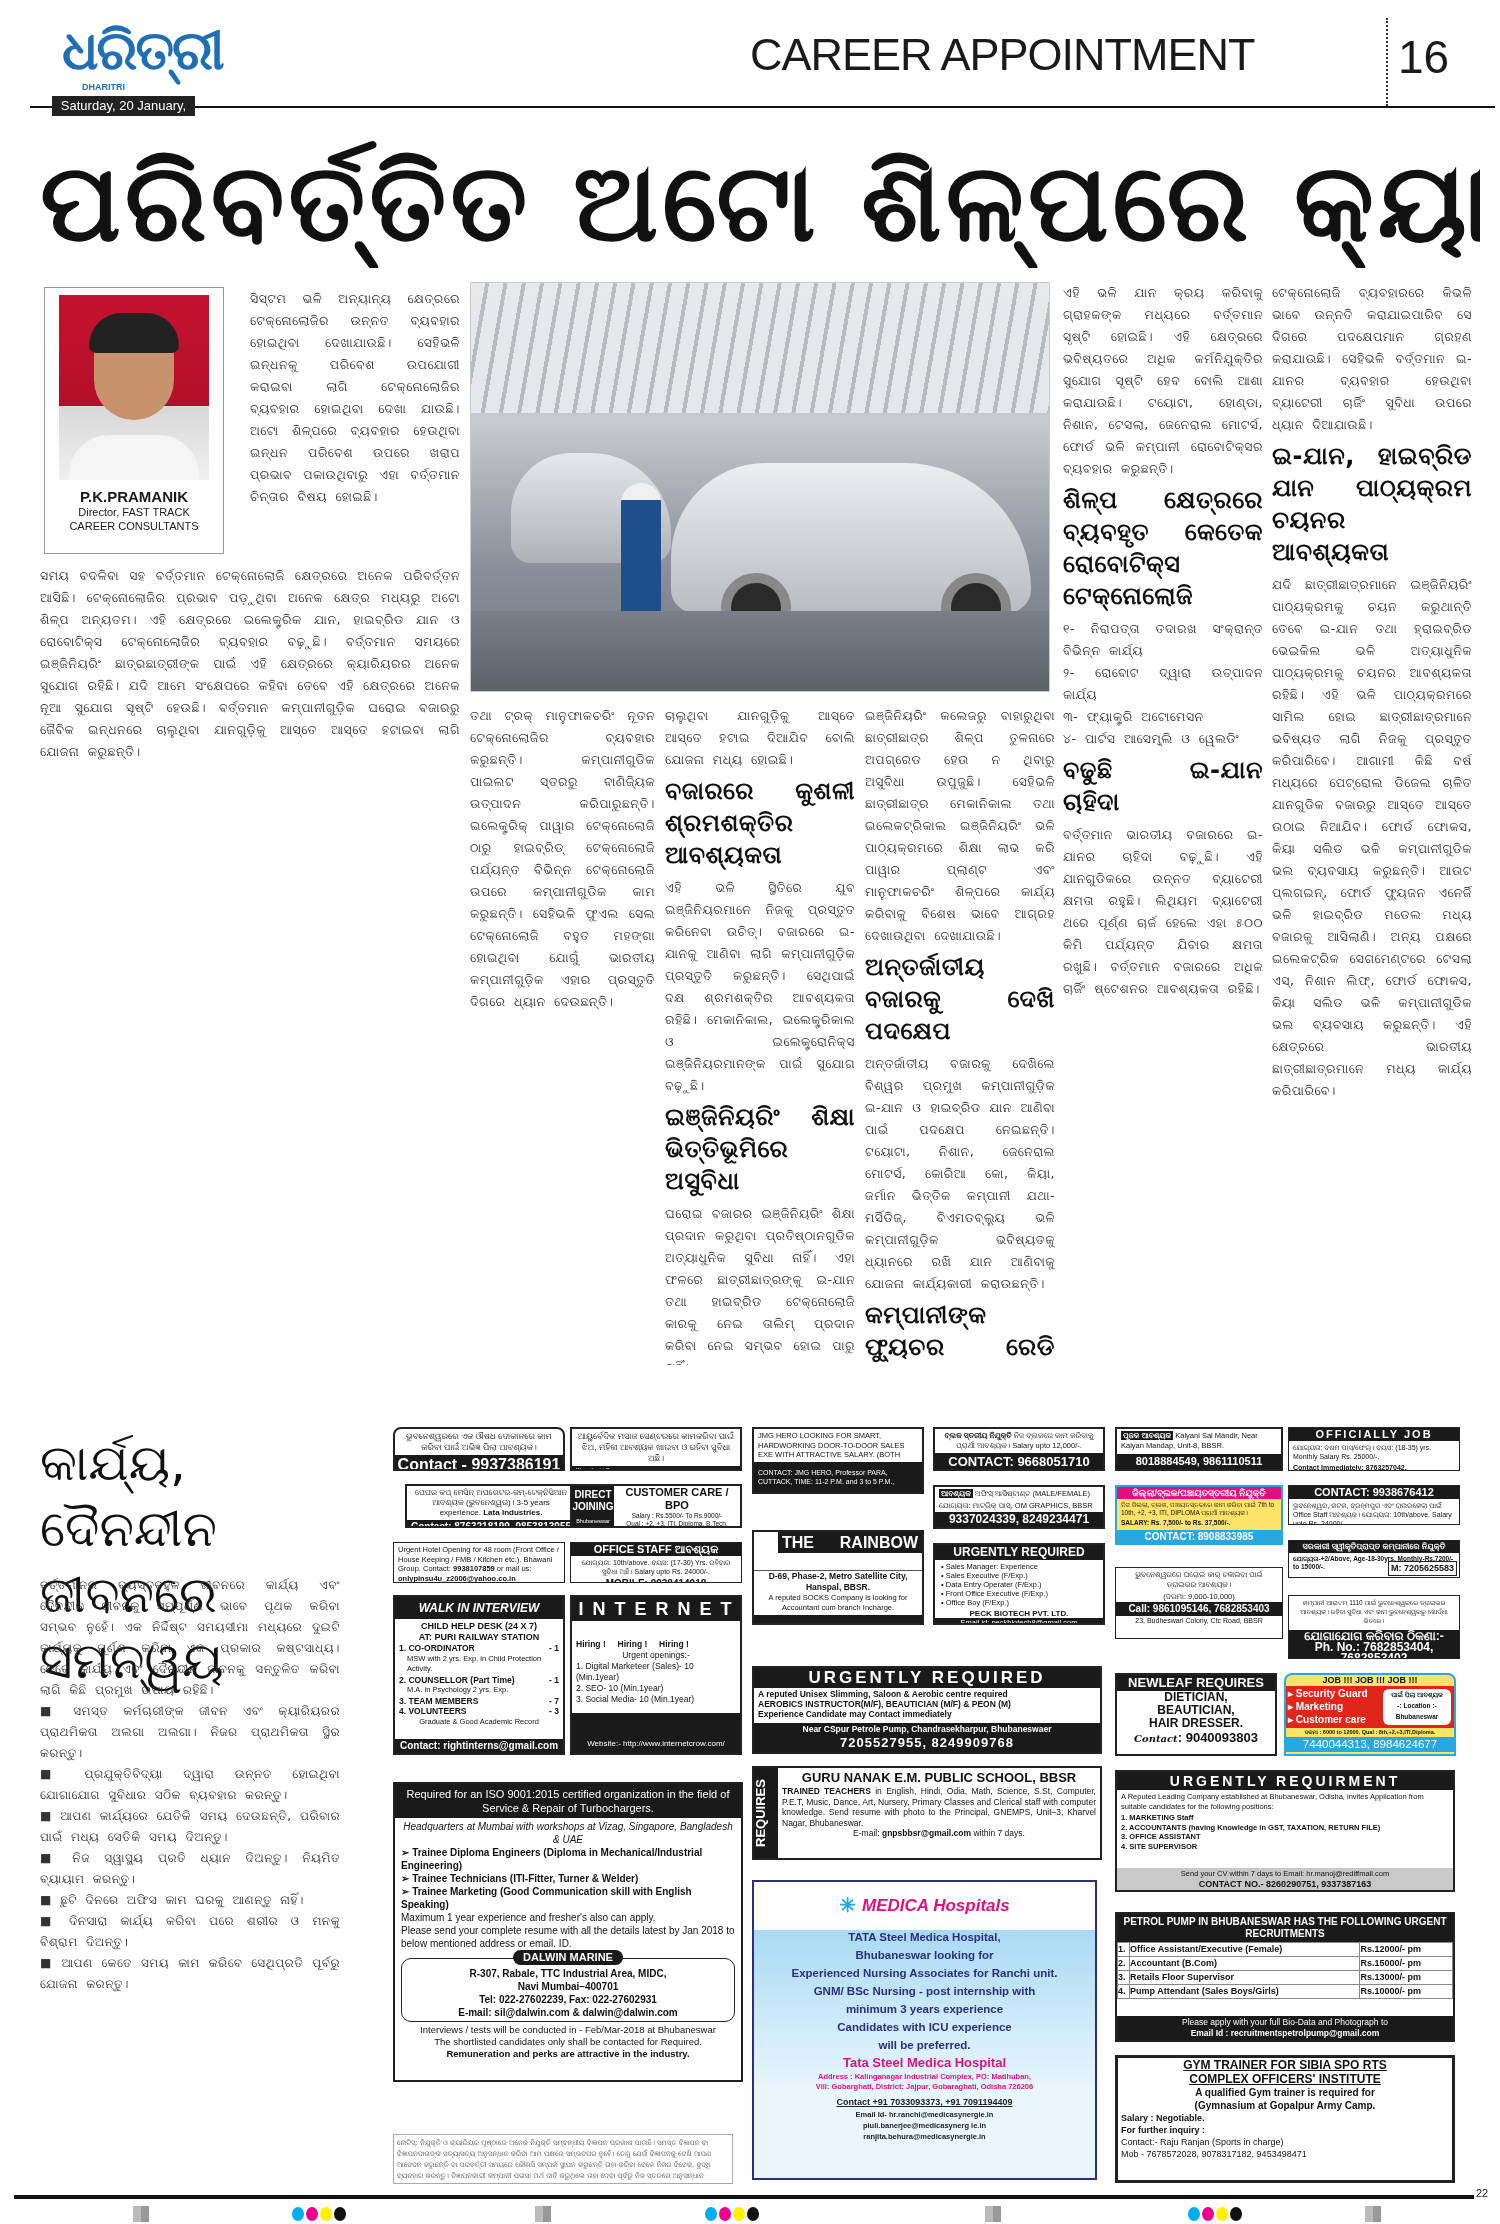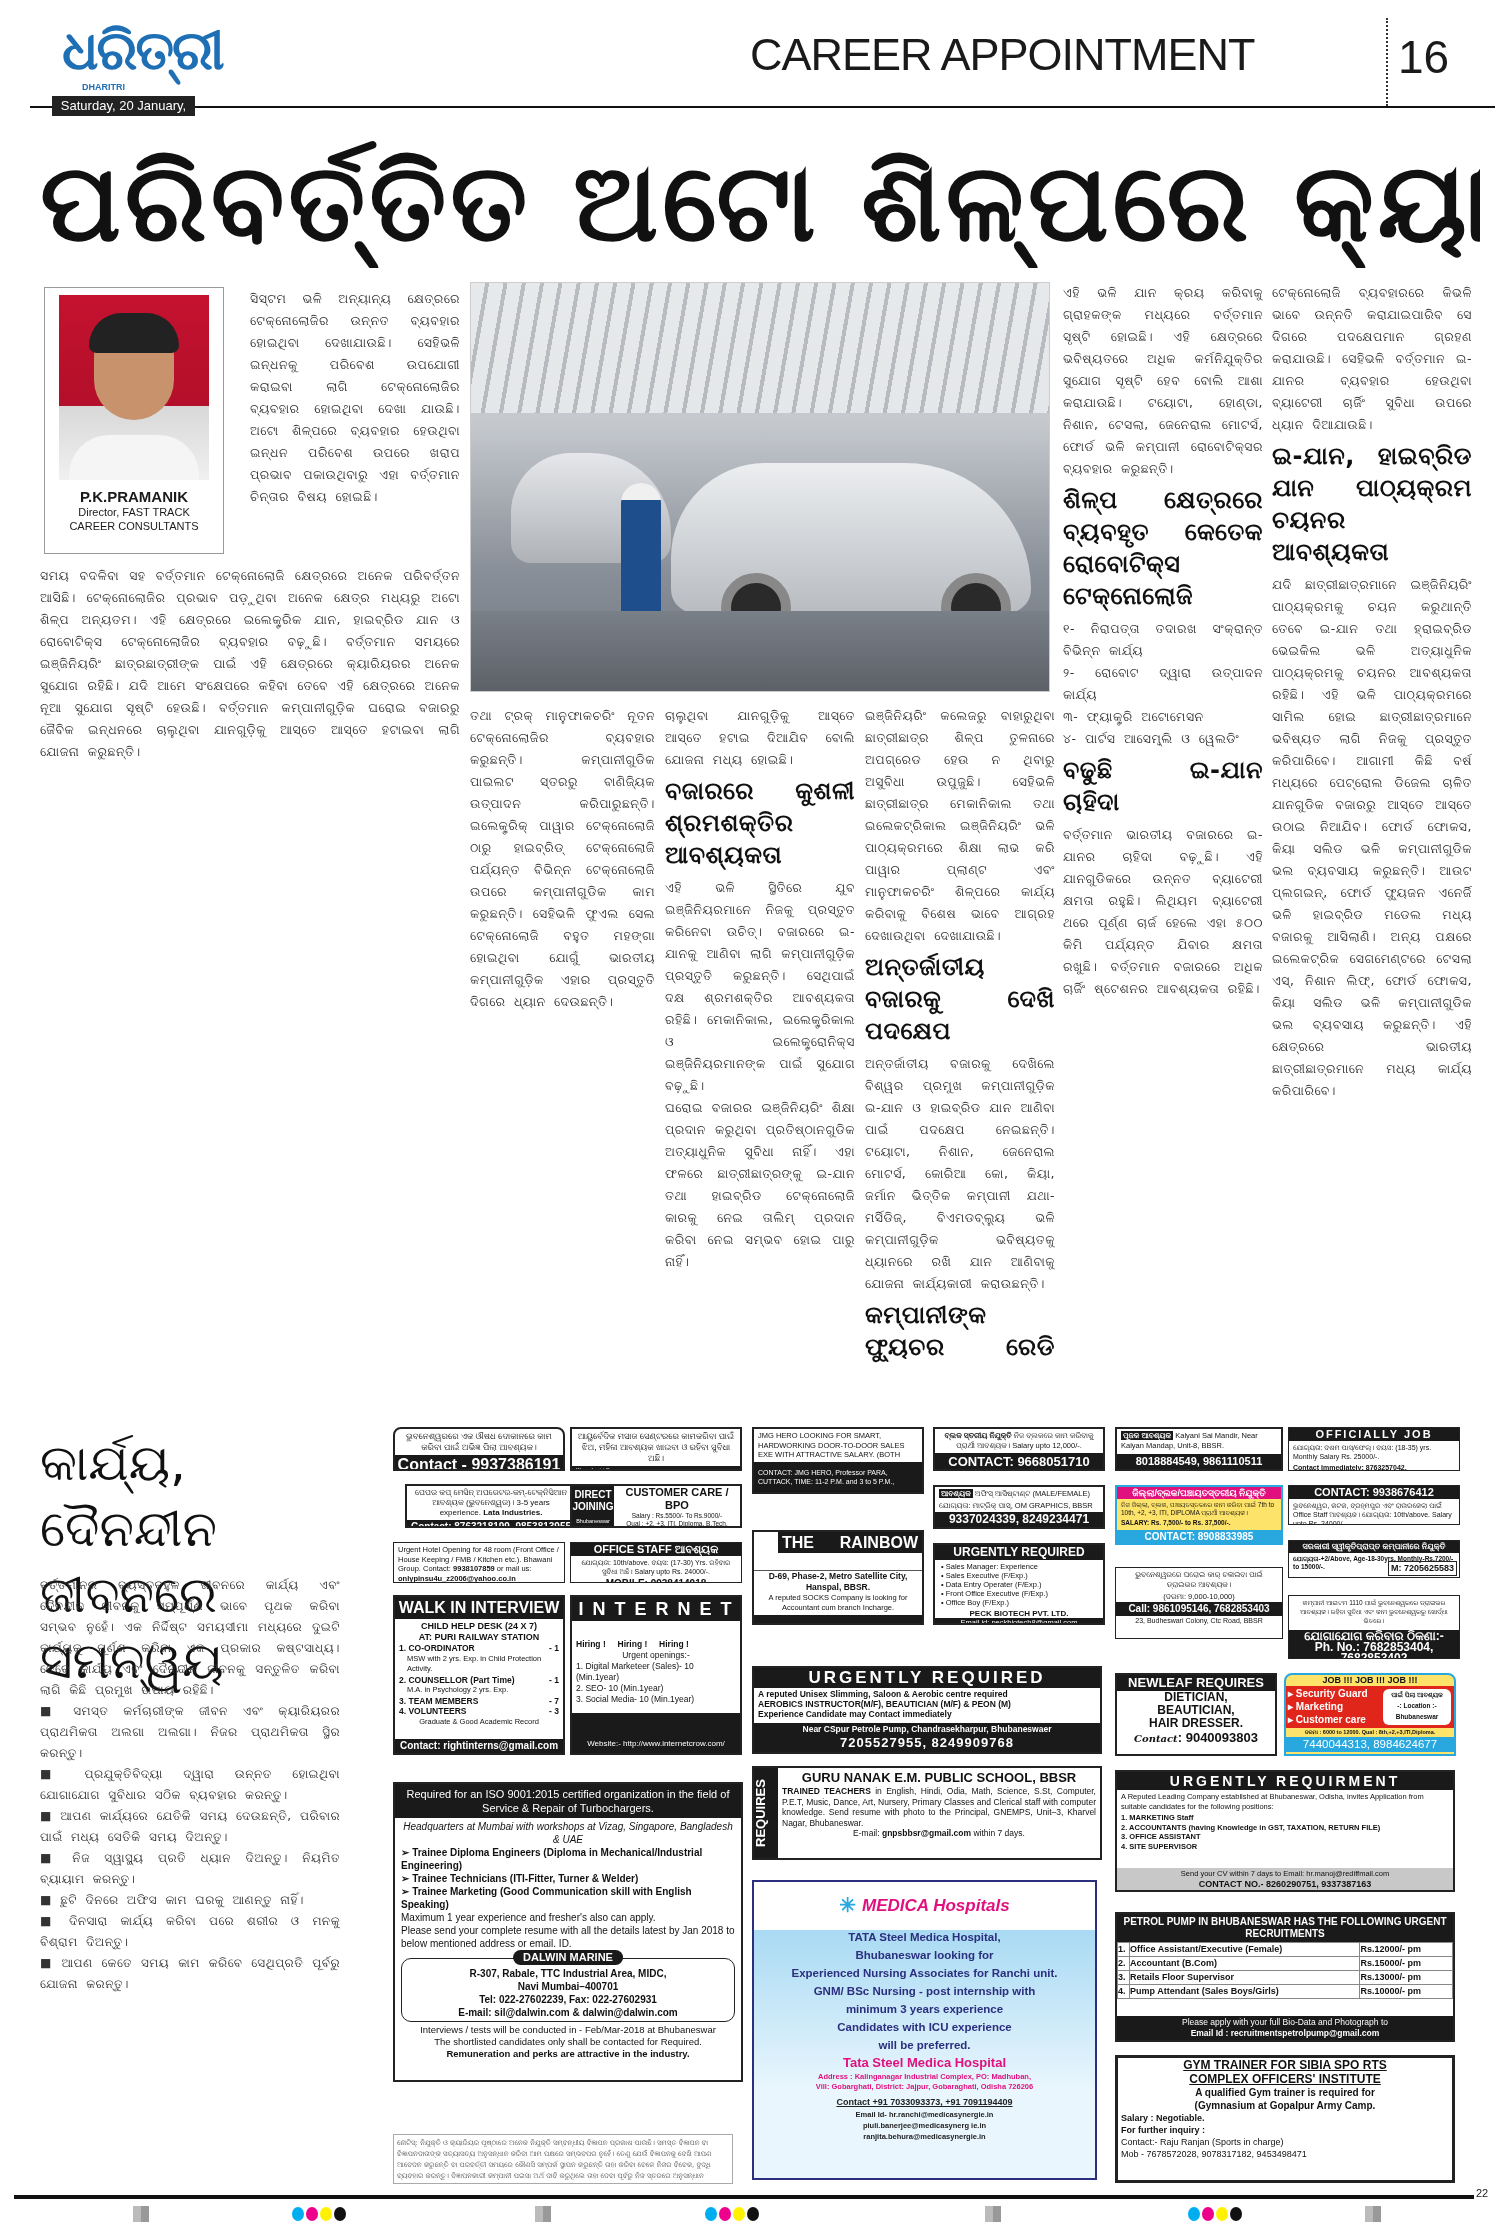--- a/index.html
+++ b/index.html
@@ -108,20 +108,21 @@
   <div class="worker"></div>
   <div class="floor"></div>
 </div>
 <div class="col lorem" style="left:470px;top:705px;width:185px;height:660px;">
   <p>ତଥା ଟ୍ରକ୍ ମାନୁଫାକଚରିଂ ନୂତନ ଟେକ୍ନୋଲୋଜିର ବ୍ୟବହାର କରୁଛନ୍ତି। କମ୍ପାନୀଗୁଡିକ ପାଇଲଟ ସ୍ତରରୁ ବାଣିଜ୍ୟିକ ଉତ୍ପାଦନ କରିପାରୁଛନ୍ତି। ଇଲେକ୍ଟ୍ରିକ୍ ପାୱାର ଟେକ୍ନୋଲୋଜି ଠାରୁ ହାଇବ୍ରିଡ୍ ଟେକ୍ନୋଲୋଜି ପର୍ଯ୍ୟନ୍ତ ବିଭିନ୍ନ ଟେକ୍ନୋଲୋଜି ଉପରେ କମ୍ପାନୀଗୁଡିକ କାମ କରୁଛନ୍ତି। ସେହିଭଳି ଫୁଏଲ ସେଲ ଟେକ୍ନୋଲୋଜି ବହୁତ ମହଙ୍ଗା ହୋଇଥିବା ଯୋଗୁଁ ଭାରତୀୟ କମ୍ପାନୀଗୁଡ଼ିକ ଏହାର ପ୍ରସ୍ତୁତି ଦିଗରେ ଧ୍ୟାନ ଦେଉଛନ୍ତି।</p>
 </div>
 <div class="col lorem" style="left:665px;top:705px;width:190px;height:660px;">
   <p>ଚାଲୁଥିବା ଯାନଗୁଡ଼ିକୁ ଆସ୍ତେ ଆସ୍ତେ ହଟାଇ ଦିଆଯିବ ବୋଲି ଯୋଜନା ମଧ୍ୟ ହୋଇଛି।</p>
   <h3 class="subhead">ବଜାରରେ କୁଶଳୀ ଶ୍ରମଶକ୍ତିର ଆବଶ୍ୟକତା</h3>
   <p>ଏହି ଭଳି ସ୍ଥିତିରେ ଯୁବ ଇଞ୍ଜିନିୟରମାନେ ନିଜକୁ ପ୍ରସ୍ତୁତ କରିନେବା ଉଚିତ୍। ବଜାରରେ ଇ-ଯାନକୁ ଆଣିବା ଲାଗି କମ୍ପାନୀଗୁଡ଼ିକ ପ୍ରସ୍ତୁତି କରୁଛନ୍ତି। ସେଥିପାଇଁ ଦକ୍ଷ ଶ୍ରମଶକ୍ତିର ଆବଶ୍ୟକତା ରହିଛି। ମେକାନିକାଲ, ଇଲେକ୍ଟ୍ରିକାଲ ଓ ଇଲେକ୍ଟ୍ରୋନିକ୍ସ ଇଞ୍ଜିନିୟରମାନଙ୍କ ପାଇଁ ସୁଯୋଗ ବଢ଼ୁଛି।</p>
+  <h3 class="subhead">ଇଞ୍ଜିନିୟରିଂ ଶିକ୍ଷା ଭିତ୍ତିଭୂମିରେ ଅସୁବିଧା</h3>
   <p>ଘରୋଇ ବଜାରର ଇଞ୍ଜିନିୟରିଂ ଶିକ୍ଷା ପ୍ରଦାନ କରୁଥିବା ପ୍ରତିଷ୍ଠାନଗୁଡିକ ଅତ୍ୟାଧୁନିକ ସୁବିଧା ନାହିଁ। ଏହା ଫଳରେ ଛାତ୍ରୀଛାତ୍ରଙ୍କୁ ଇ-ଯାନ ତଥା ହାଇବ୍ରିଡ ଟେକ୍ନୋଲୋଜି କାରକୁ ନେଇ ତାଲିମ୍ ପ୍ରଦାନ କରିବା ନେଇ ସମ୍ଭବ ହୋଇ ପାରୁ ନାହିଁ।</p>
 </div>
 <div class="col lorem" style="left:865px;top:705px;width:190px;height:660px;">
   <p>ଇଞ୍ଜିନିୟରିଂ କଲେଜରୁ ବାହାରୁଥିବା ଛାତ୍ରୀଛାତ୍ର ଶିଳ୍ପ ତୁଳନାରେ ଅପଗ୍ରେଡ ହେଉ ନ ଥିବାରୁ ଅସୁବିଧା ଉପୁଜୁଛି। ସେହିଭଳି ଛାତ୍ରୀଛାତ୍ର ମେକାନିକାଲ ତଥା ଇଲେକଟ୍ରିକାଲ ଇଞ୍ଜିନିୟରିଂ ଭଳି ପାଠ୍ୟକ୍ରମରେ ଶିକ୍ଷା ଲାଭ କରି ପାୱାର ପ୍ଲାଣ୍ଟ ଏବଂ ମାନୁଫାକଚରିଂ ଶିଳ୍ପରେ କାର୍ଯ୍ୟ କରିବାକୁ ବିଶେଷ ଭାବେ ଆଗ୍ରହ ଦେଖାଉଥିବା ଦେଖାଯାଉଛି।</p>
   <h3 class="subhead">ଅନ୍ତର୍ଜାତୀୟ ବଜାରକୁ ଦେଖି ପଦକ୍ଷେପ</h3>
   <p>ଅନ୍ତର୍ଜାତୀୟ ବଜାରକୁ ଦେଖିଲେ ବିଶ୍ୱର ପ୍ରମୁଖ କମ୍ପାନୀଗୁଡ଼ିକ ଇ-ଯାନ ଓ ହାଇବ୍ରିଡ ଯାନ ଆଣିବା ପାଇଁ ପଦକ୍ଷେପ ନେଇଛନ୍ତି। ଟୟୋଟା, ନିଶାନ, ଜେନେରାଲ ମୋଟର୍ସ, କୋରିଆ କୋ, କିୟା, ଜର୍ମାନ ଭିତ୍ତିକ କମ୍ପାନୀ ଯଥା-ମର୍ସିଡିଜ୍, ବିଏମଡବ୍ଲ୍ୟୁ ଭଳି କମ୍ପାନୀଗୁଡ଼ିକ ଭବିଷ୍ୟତକୁ ଧ୍ୟାନରେ ରଖି ଯାନ ଆଣିବାକୁ ଯୋଜନା କାର୍ଯ୍ୟକାରୀ କରାଉଛନ୍ତି।</p>
   <h3 class="subhead">କମ୍ପାନୀଙ୍କ ଫ୍ୟୁଚର ରେଡି କାର ଯୋଜନା</h3>
 
 </div>
 <div class="col lorem" style="left:1063px;top:282px;width:200px;height:1085px;">
@@ -197,21 +198,21 @@
   </div>
 </div>
 
 <div class="ad" style="left:570px;top:1542px;width:172px;height:41px;border-width:1px;">
   <div class="bar" style="font-size:11px;line-height:13px;">OFFICE STAFF ଆବଶ୍ୟକ</div>
   <div class="txt center" style="font-size:7px;line-height:9px;">ଯୋଗ୍ୟତା: 10th/above. ବୟସ: (17-30) Yrs. ରହିବାର ସୁବିଧା ଅଛି। Salary upto Rs. 24000/-.</div>
   <div class="center" style="font-weight:bold;font-size:10px;line-height:11px;">MOBILE: 9938414918</div>
 </div>
 
 <div class="ad" style="left:393px;top:1595px;width:172px;height:160px;">
-  <div class="bar" style="font-size:16px;line-height:22px;">WALK IN INTERVIEW</div>
+  <div class="bar" style="font-size:12px;line-height:22px;font-style:italic;">WALK IN INTERVIEW</div>
   <div class="center" style="font-weight:bold;font-size:9px;line-height:11px;margin-top:2px;">CHILD HELP DESK (24 X 7)</div>
   <div class="center" style="font-weight:bold;font-size:9px;line-height:11px;">AT: PURI RAILWAY STATION</div>
   <div style="padding:0 4px;font-size:8.5px;line-height:10.5px;">
     <div style="display:flex;justify-content:space-between;font-weight:bold;">
         <span>1. CO-ORDINATOR</span>
         <span>- 1</span>
       </div>
     <div style="padding-left:8px;font-size:7.5px;">MSW with 2 yrs. Exp. in Child Protection Activity.</div>
     <div style="display:flex;justify-content:space-between;font-weight:bold;">
         <span>2. COUNSELLOR (Part Time)</span>

